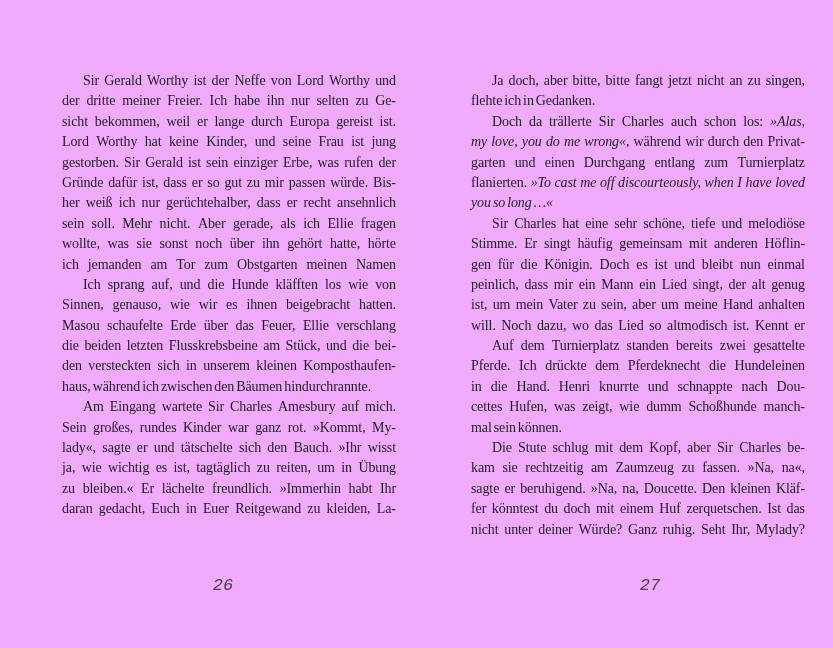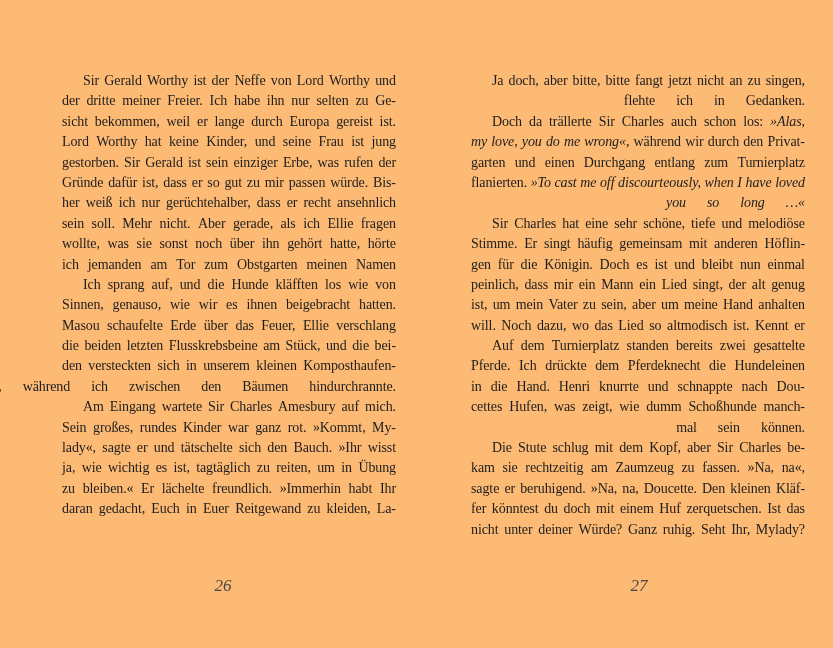--- a/index.html
+++ b/index.html
@@ -1,21 +1,21 @@
 <!DOCTYPE html>
 <html><head>
 <meta charset="utf-8">
 <style>
   html, body { margin: 0; padding: 0; background: #ffffff; }
 
   .spread {
     position: relative;
     width: 833px;
     height: 648px;
-    background: #fdba74;
+    background: #f0abfc;
     overflow: hidden;
     font-family: "Liberation Serif", "DejaVu Serif", serif;
     color: #1d1d1d;
   }
 
   .text-column {
     position: absolute;
     top: 71px;
     width: 334px;
   }
@@ -27,37 +27,37 @@
     justify-content: space-between;
     gap: 3px;
     height: 20.4px;
     line-height: 20.4px;
     font-size: 14px;
     letter-spacing: -0.1px;
     align-items: baseline;
     box-sizing: border-box;
   }
   .line.indent { padding-left: 21px; }
-  .line.end    { justify-content: flex-end; gap: 21px; }
+  .line.end    { justify-content: flex-start; gap: 2px; }
 
   .word { flex: 0 0 auto; white-space: pre; }
   .it   { font-style: italic; }
 
   .page-number {
     position: absolute;
     top: 576px;
     width: 334px;
     text-align: center;
-    font-family: Liberation Serif, serif;
+    font-family: Liberation Mono, monospace;
     font-style: italic;
     font-size: 17px;
     color: #474747;
   }
   .page-number.left  { left: 56px; }
-  .page-number.right { left: 472px; }
+  .page-number.right { left: 483px; }
 </style>
 </head>
 <body>
 
 <div class="spread">
 
   <div class="text-column left">
       <div class="line indent">
         <span class="word"><span>Sir</span></span>
         <span class="word"><span>Gerald</span></span>

